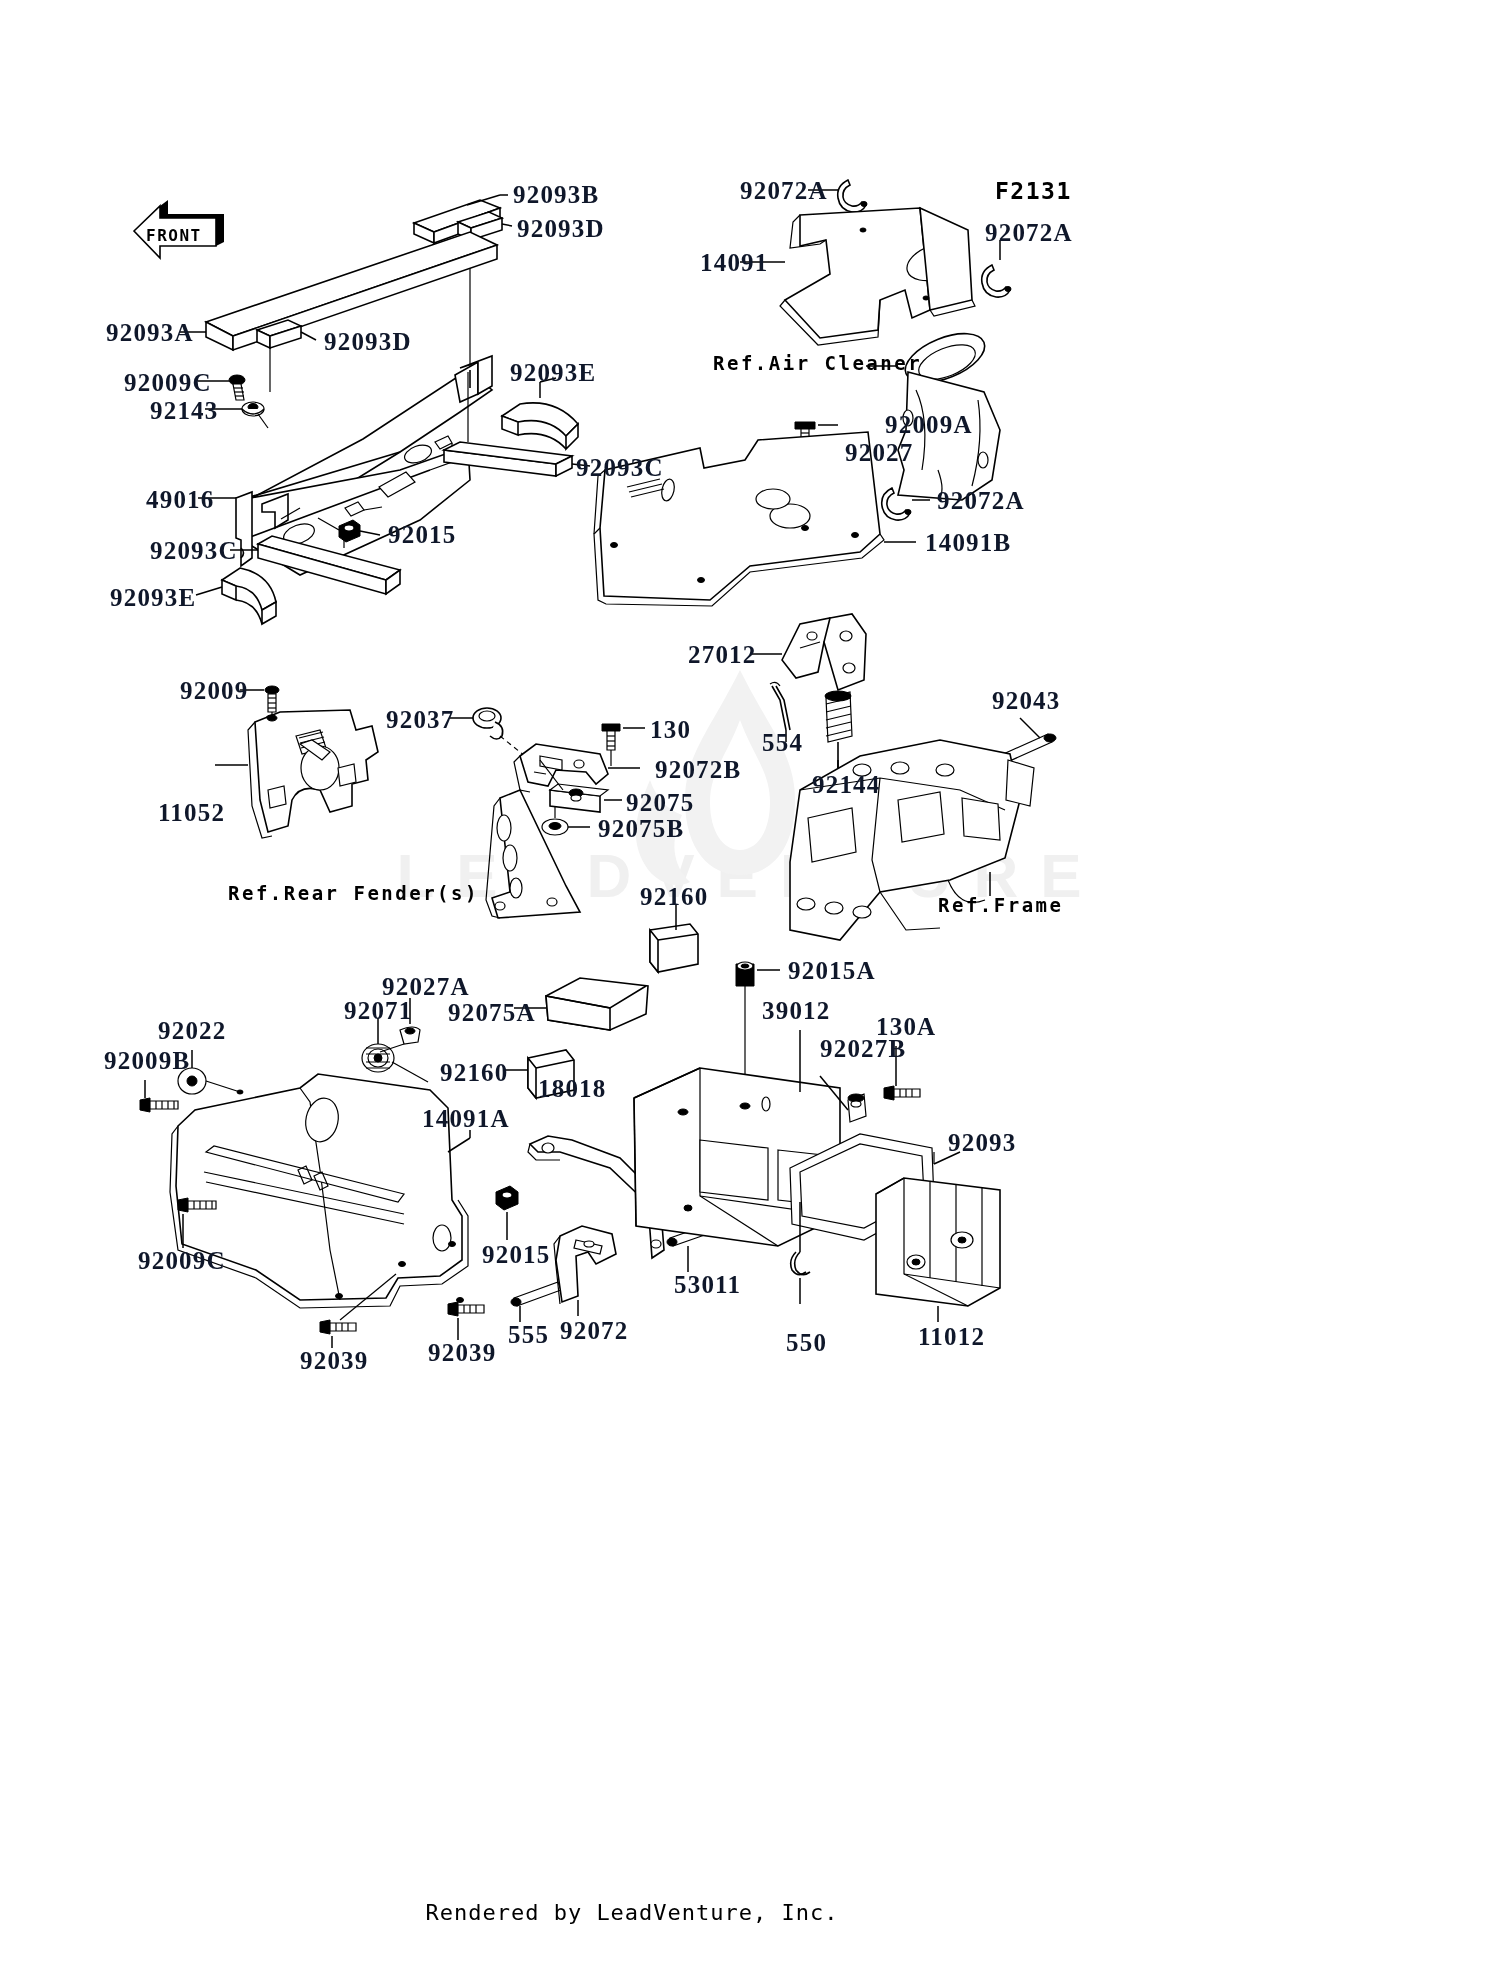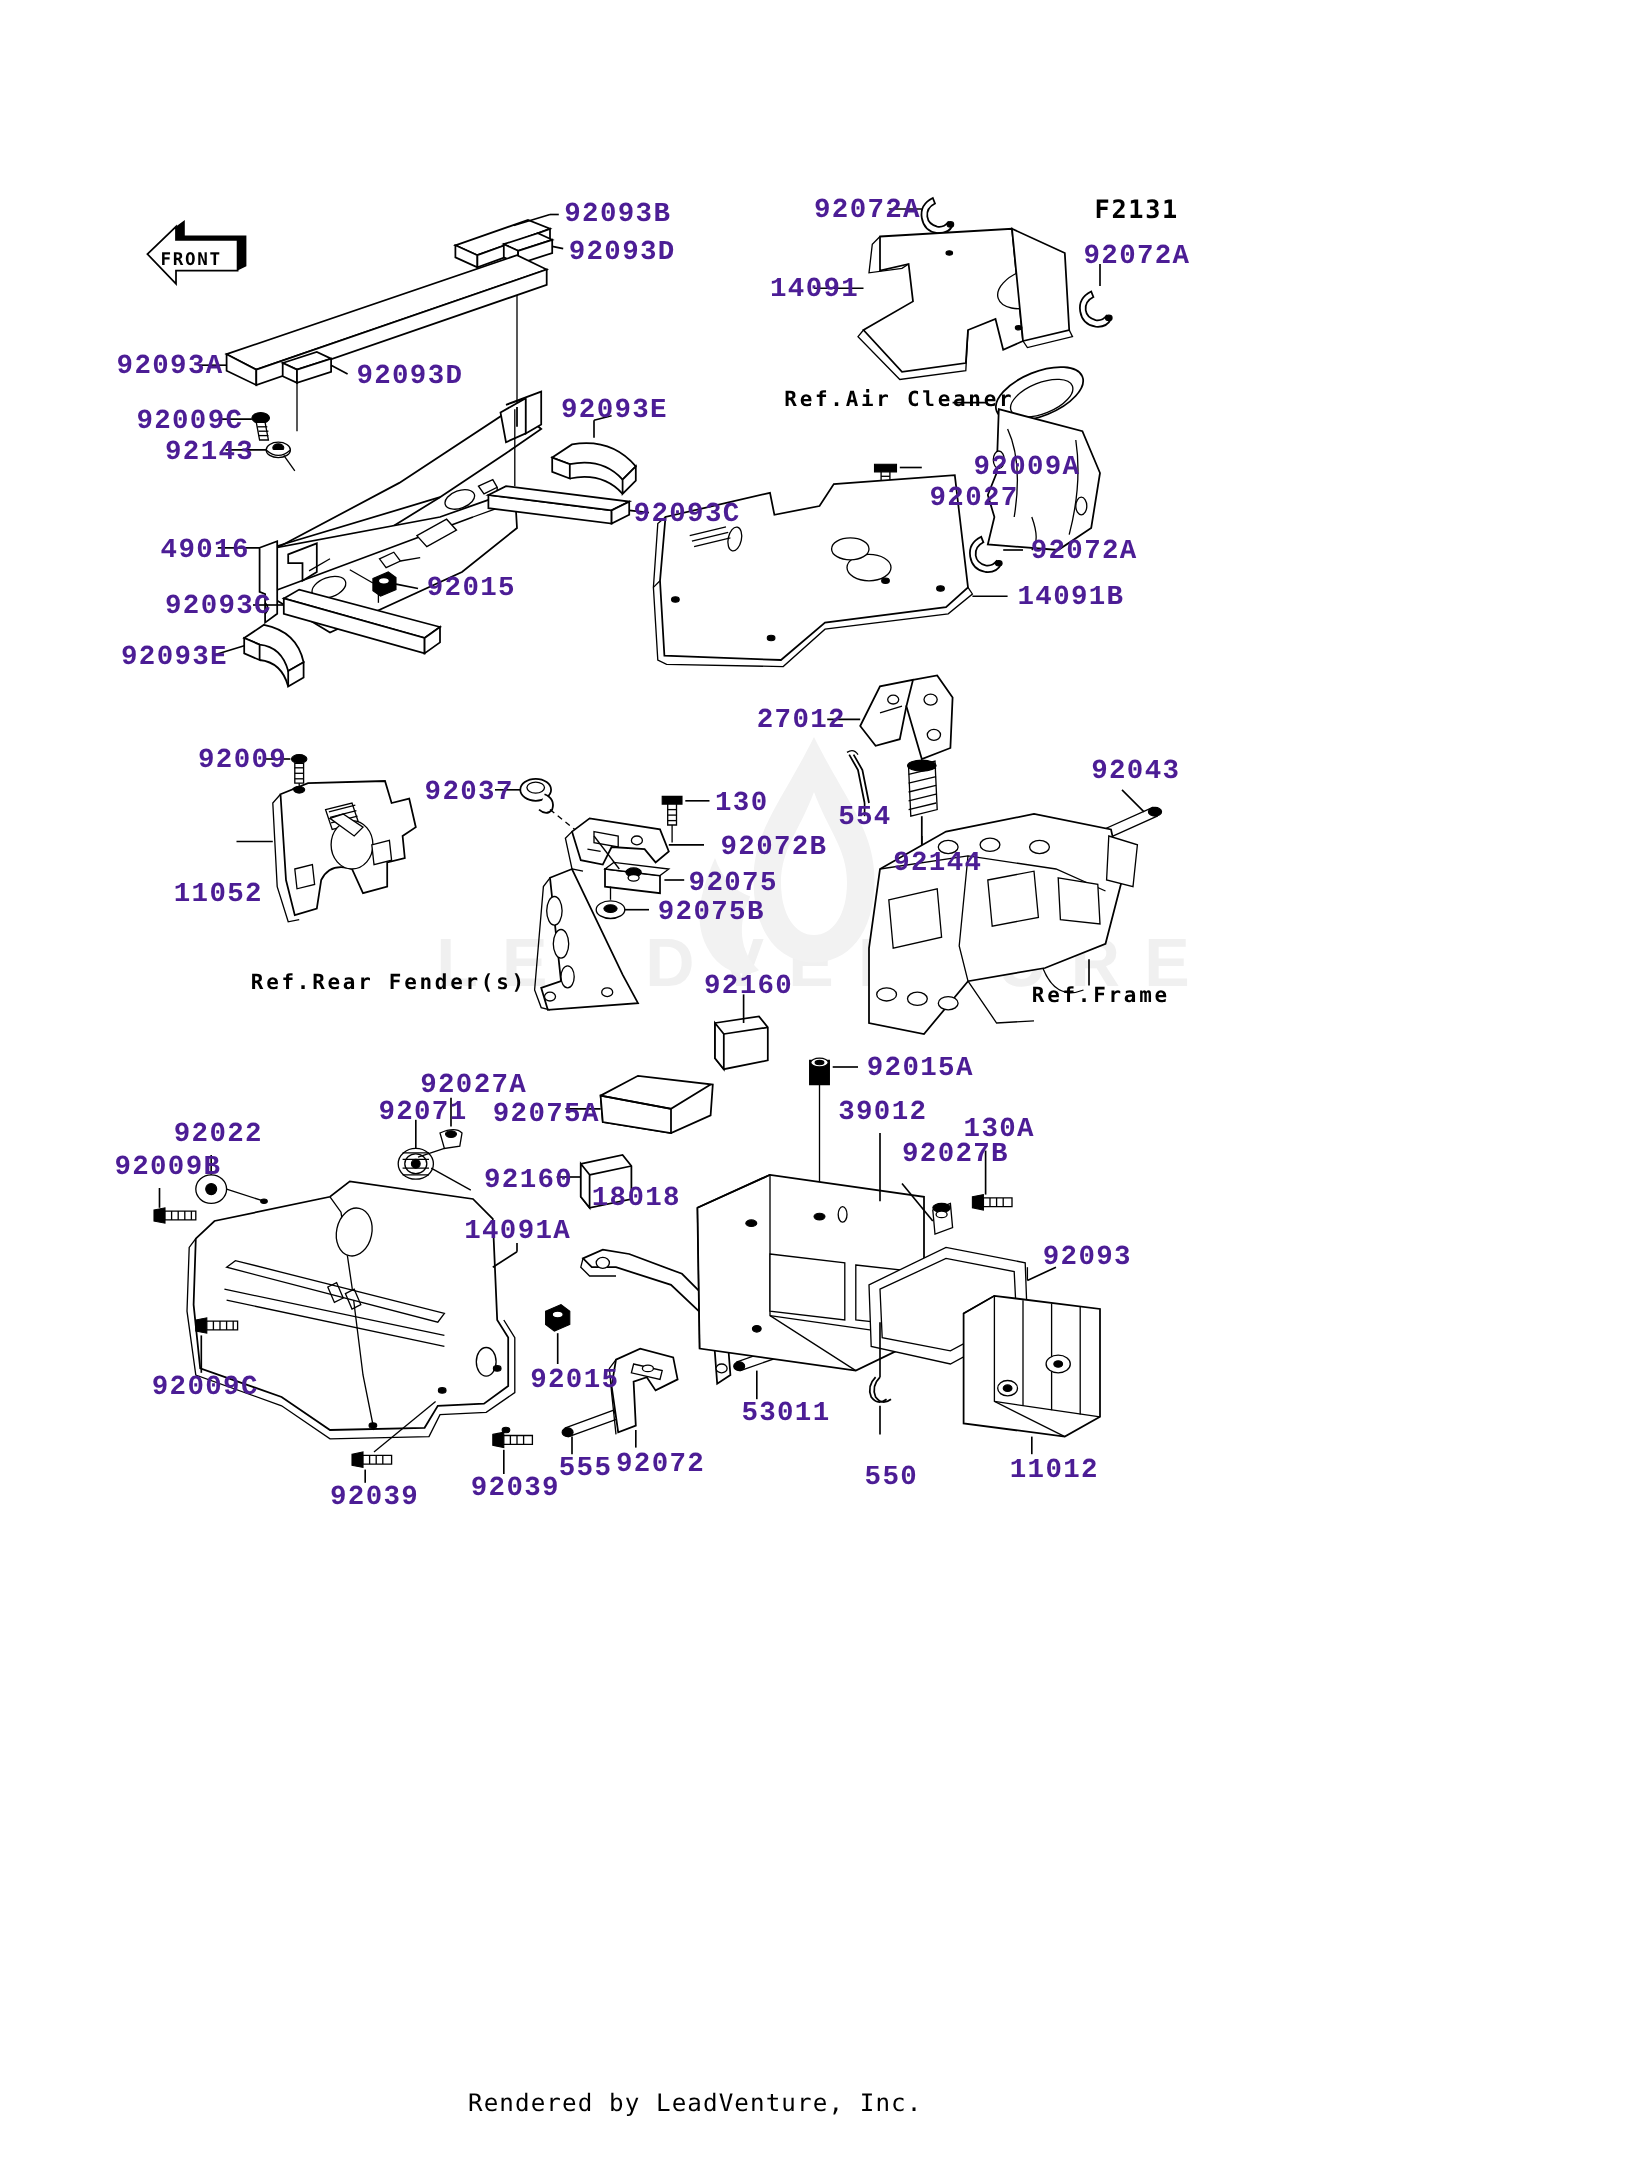--- a/index.html
+++ b/index.html
@@ -14,25 +14,25 @@
     overflow: hidden;
   }
   #sheet {
     position: absolute;
     left: 0; top: 0;
     width: 1500px; height: 1962px;
   }
   
   .lbl {
     position: absolute;
-    font-family: Liberation Mono, monospace;
+    font-family: Liberation Serif, serif;
     font-size: 25px;
     font-weight: bold;
     letter-spacing: 1.2px;
-    color: #4c1d95;
+    color: #0f172a;
     white-space: nowrap;
     line-height: 1;
   }
   
   .reftxt {
     position: absolute;
     font-family: "DejaVu Sans Mono", monospace;
     font-size: 19px;
     font-weight: bold;
     letter-spacing: 2.5px;

